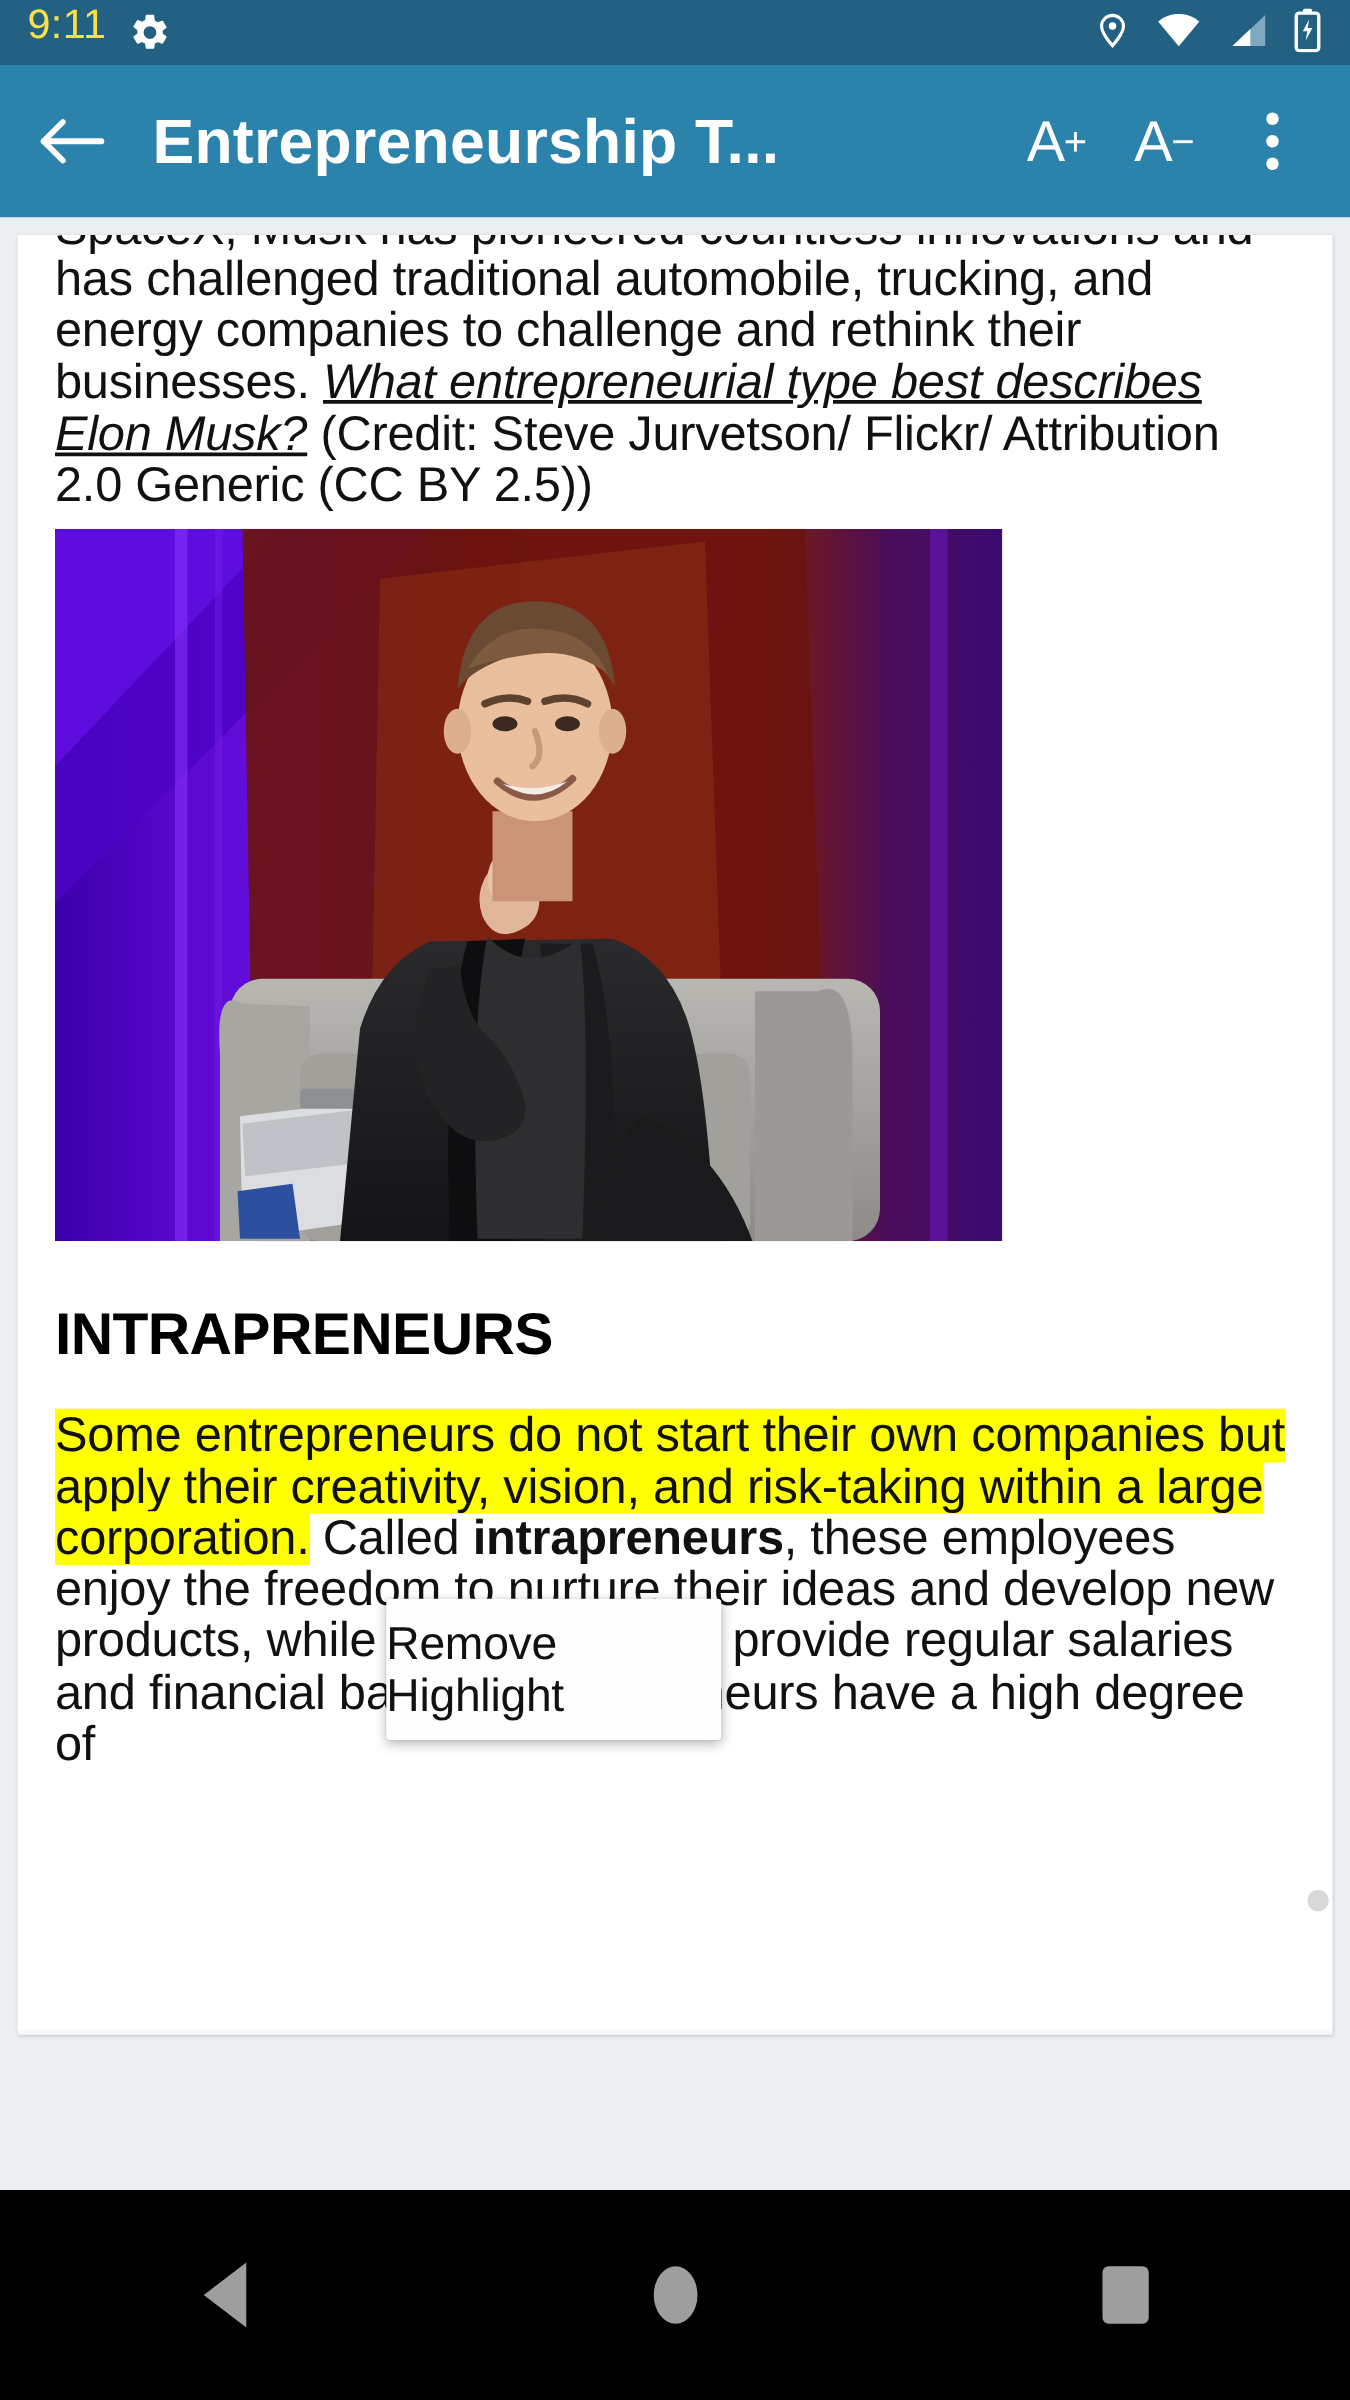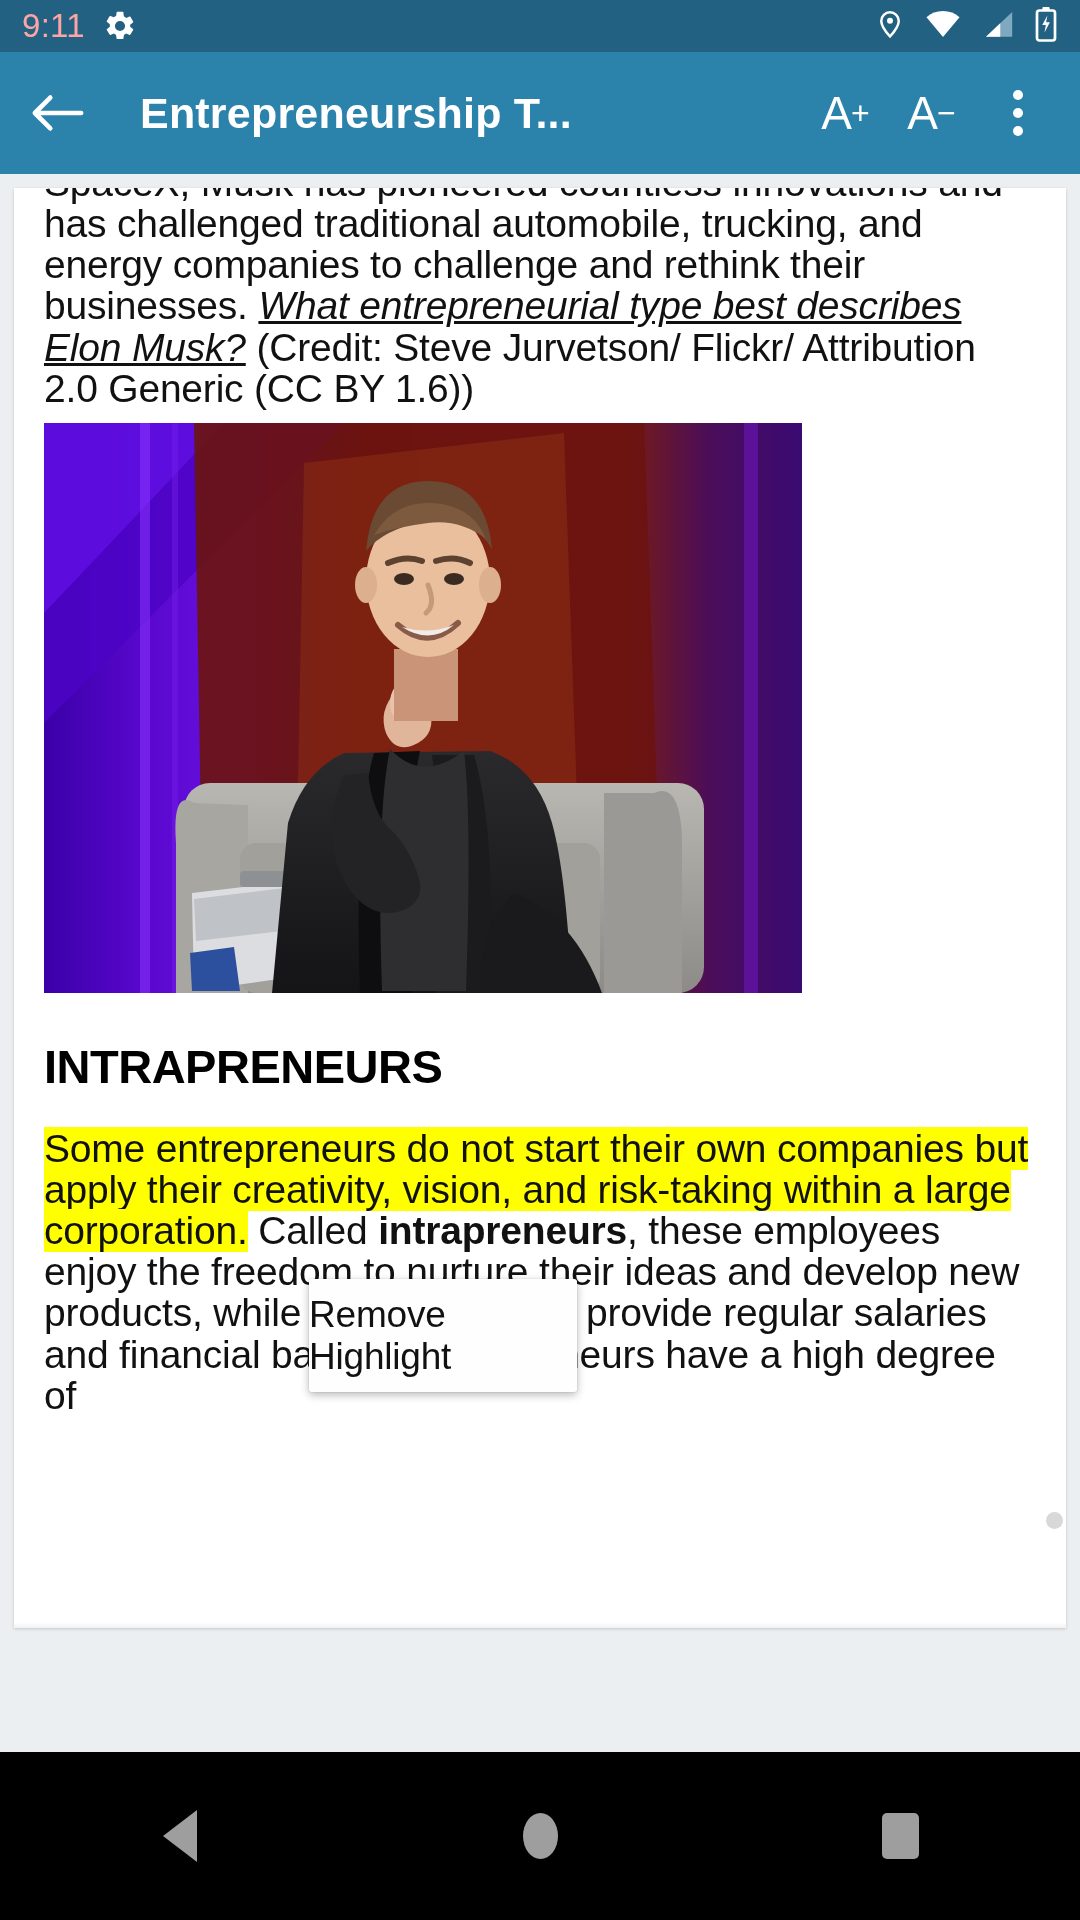--- a/index.html
+++ b/index.html
@@ -6,35 +6,35 @@
   html, body {
     width:1080px; height:1920px;
     background:#000;
     font-family:"Liberation Sans", sans-serif;
     overflow:hidden;
   }
   #screen { position:relative; width:1080px; height:1920px; background:#eceff1; }
 
   
   .statusbar {
-    height:52px; background:#236182; color:#fca5a5;
-    display:flex; align-items:center; padding:0 22px;
+    height:52px; background:#236182; color:#fde047;
+    display:flex; padding:0 22px;
   }
   .sb-time { font-size:33px; letter-spacing:.3px; font-weight:400; }
   .sb-gear { margin-left:18px; display:flex; align-items:center; }
   .sb-right { margin-left:auto; display:flex; align-items:center; gap:19px; }
 
   
   .appbar {
     height:122px; background:#2b82ab; color:#fff;
     display:flex; align-items:center; padding:0 26px;
   }
   .ab-back { width:64px; height:64px; display:flex; align-items:center; justify-content:center; }
   .ab-title {
-    font-size:43px; font-weight:700; margin-left:50px;
+    font-size:50px; font-weight:700; margin-left:32px;
     white-space:nowrap; overflow:hidden; letter-spacing:.2px;
   }
   .ab-actions { margin-left:auto; display:flex; align-items:center; }
   .ab-btn {
     font-size:46px; font-weight:400; color:#fff;
     padding:0 10px; min-width:86px; text-align:center;
     display:flex; align-items:center; justify-content:center; height:90px;
     letter-spacing:-1px;
   }
   .ab-btn sup { font-size:32px; vertical-align:super; }
@@ -157,21 +157,21 @@
         <i></i>
         <i></i>
         <i></i>
       </div>
     </div>
   </div>
 
   <div class="scroll-area">
     <div class="card">
 
-      <div class="booktext para-top"><span>SpaceX, Musk has pioneered countless innovations and has challenged traditional automobile, trucking, and energy companies to challenge and rethink their businesses. </span><span class="ital">What entrepreneurial type best describes Elon Musk?</span><span> (Credit: Steve Jurvetson/ Flickr/ Attribution 2.0 Generic (CC BY 1.6))</span></div>
+      <div class="booktext para-top"><span>SpaceX, Musk has pioneered countless innovations and has challenged traditional automobile, trucking, and energy companies to challenge and rethink their businesses. </span><span class="ital">What entrepreneurial type best describes Elon Musk?</span><span> (Credit: Steve Jurvetson/ Flickr/ Attribution 2.0 Generic (CC BY 2.5))</span></div>
 
       <div class="figure">
         <svg width="758" height="570" viewBox="0 0 758 570" preserveAspectRatio="none">
           <defs>
             <linearGradient id="bgL" x1="0" y1="0" x2="1" y2="0">
               <stop offset="0%" stop-color="#3b00a8"></stop>
               <stop offset="14%" stop-color="#5a08d0"></stop>
               <stop offset="26%" stop-color="#6a10e0"></stop>
               <stop offset="34%" stop-color="#4a0f8c"></stop>
               <stop offset="42%" stop-color="#6e1212"></stop>

